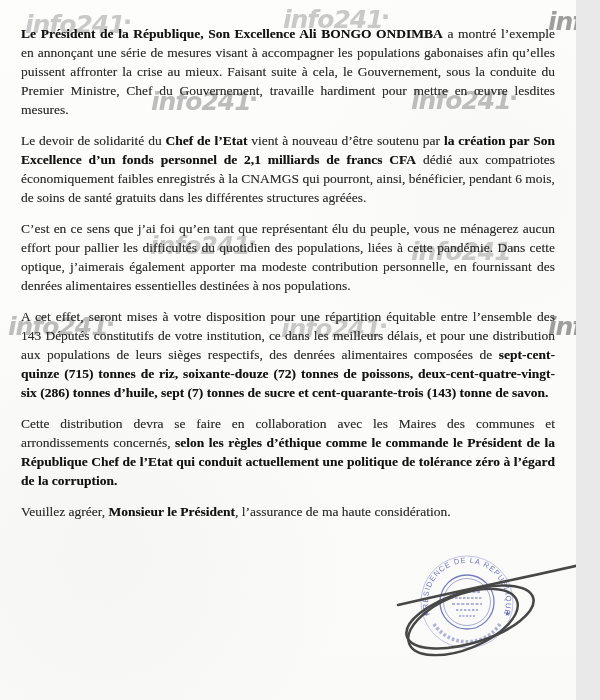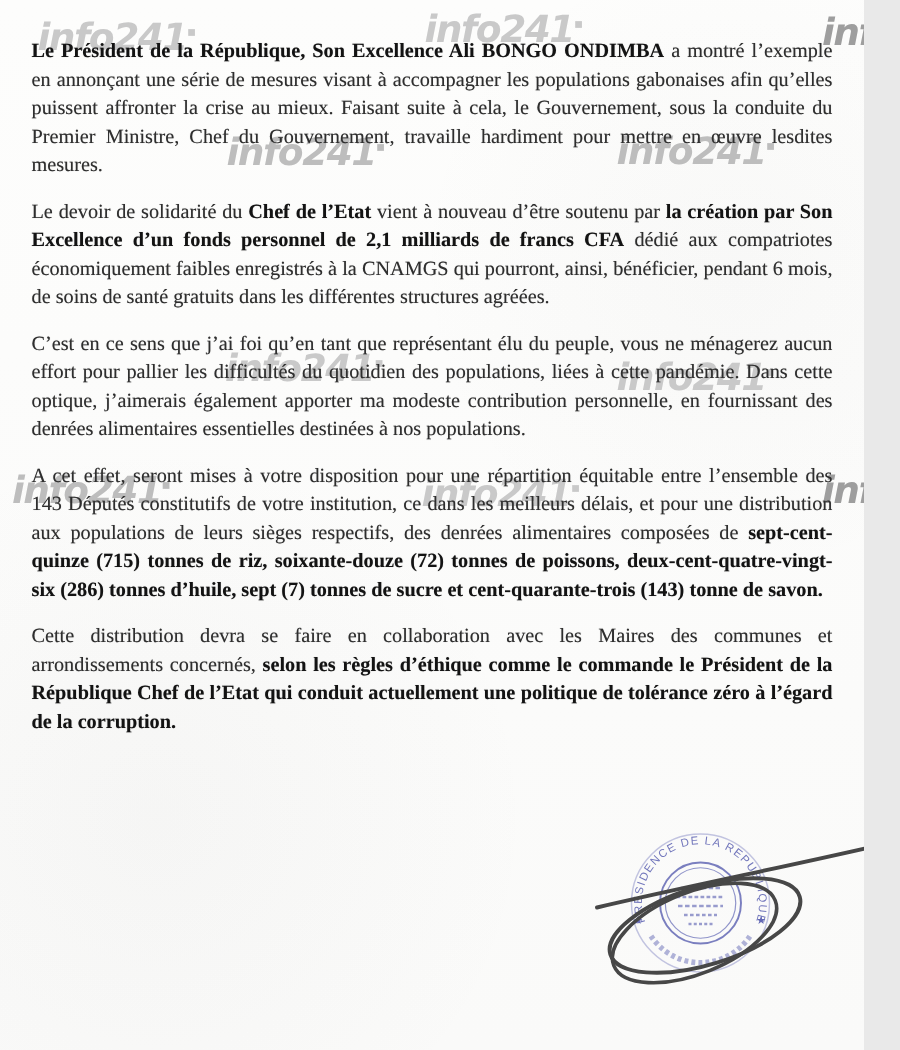--- a/index.html
+++ b/index.html
@@ -55,20 +55,21 @@
     <p class="para"><b>Le Président de la République, Son Excellence Ali BONGO ONDIMBA</b><span> a montré l’exemple en annonçant une série de mesures visant à accompagner les populations gabonaises afin qu’elles puissent affronter la crise au mieux. Faisant suite à cela, le Gouvernement, sous la conduite du Premier Ministre, Chef du Gouvernement, travaille hardiment pour mettre en œuvre lesdites mesures.</span></p>
 
     <p class="para"><span>Le devoir de solidarité du </span><b>Chef de l’Etat</b><span> vient à nouveau d’être soutenu par </span><b>la création par Son Excellence d’un fonds personnel de 2,1 milliards de francs CFA</b><span> dédié aux compatriotes économiquement faibles enregistrés à la CNAMGS qui pourront, ainsi, bénéficier, pendant 6 mois, de soins de santé gratuits dans les différentes structures agréées.</span></p>
 
     <p class="para"><span>C’est en ce sens que j’ai foi qu’en tant que représentant élu du peuple, vous ne ménagerez aucun effort pour pallier les difficultés du quotidien des populations, liées à cette pandémie. Dans cette optique, j’aimerais également apporter ma modeste contribution personnelle, en fournissant des denrées alimentaires essentielles destinées à nos populations.</span></p>
 
     <p class="para"><span>A cet effet, seront mises à votre disposition pour une répartition équitable entre l’ensemble des 143 Députés constitutifs de votre institution, ce dans les meilleurs délais, et pour une distribution aux populations de leurs sièges respectifs, des denrées alimentaires composées de </span><b>sept-cent-quinze (715) tonnes de riz, soixante-douze (72) tonnes de poissons, deux-cent-quatre-vingt-six (286) tonnes d’huile, sept (7) tonnes de sucre et cent-quarante-trois (143) tonne de savon.</b></p>
 
     <p class="para"><span>Cette distribution devra se faire en collaboration avec les Maires des communes et arrondissements concernés, </span><b>selon les règles d’éthique comme le commande le Président de la République Chef de l’Etat qui conduit actuellement une politique de tolérance zéro à l’égard de la corruption.</b></p>
 
+    <p class="para"><span>Veuillez agréer, </span><b>Monsieur le Président</b><span>, l’assurance de ma haute considération.</span></p>
   </div>
 
   <div class="stamp-wrap">
     <svg width="215" height="158" viewBox="0 0 215 158">
 
       <g transform="translate(84,57)" opacity="0.88">
         <circle r="46" fill="none" stroke="#5a60b2" stroke-width="1" opacity="0.4"></circle>
         <circle r="27" fill="none" stroke="#4f55ac" stroke-width="1.3" opacity="0.85"></circle>
         <circle r="23.5" fill="none" stroke="#4f55ac" stroke-width="0.8" opacity="0.7"></circle>
         <path id="arcT" d="M -36.6 13.3 A 39 39 0 1 1 36.6 13.3" fill="none" stroke="none"></path>

